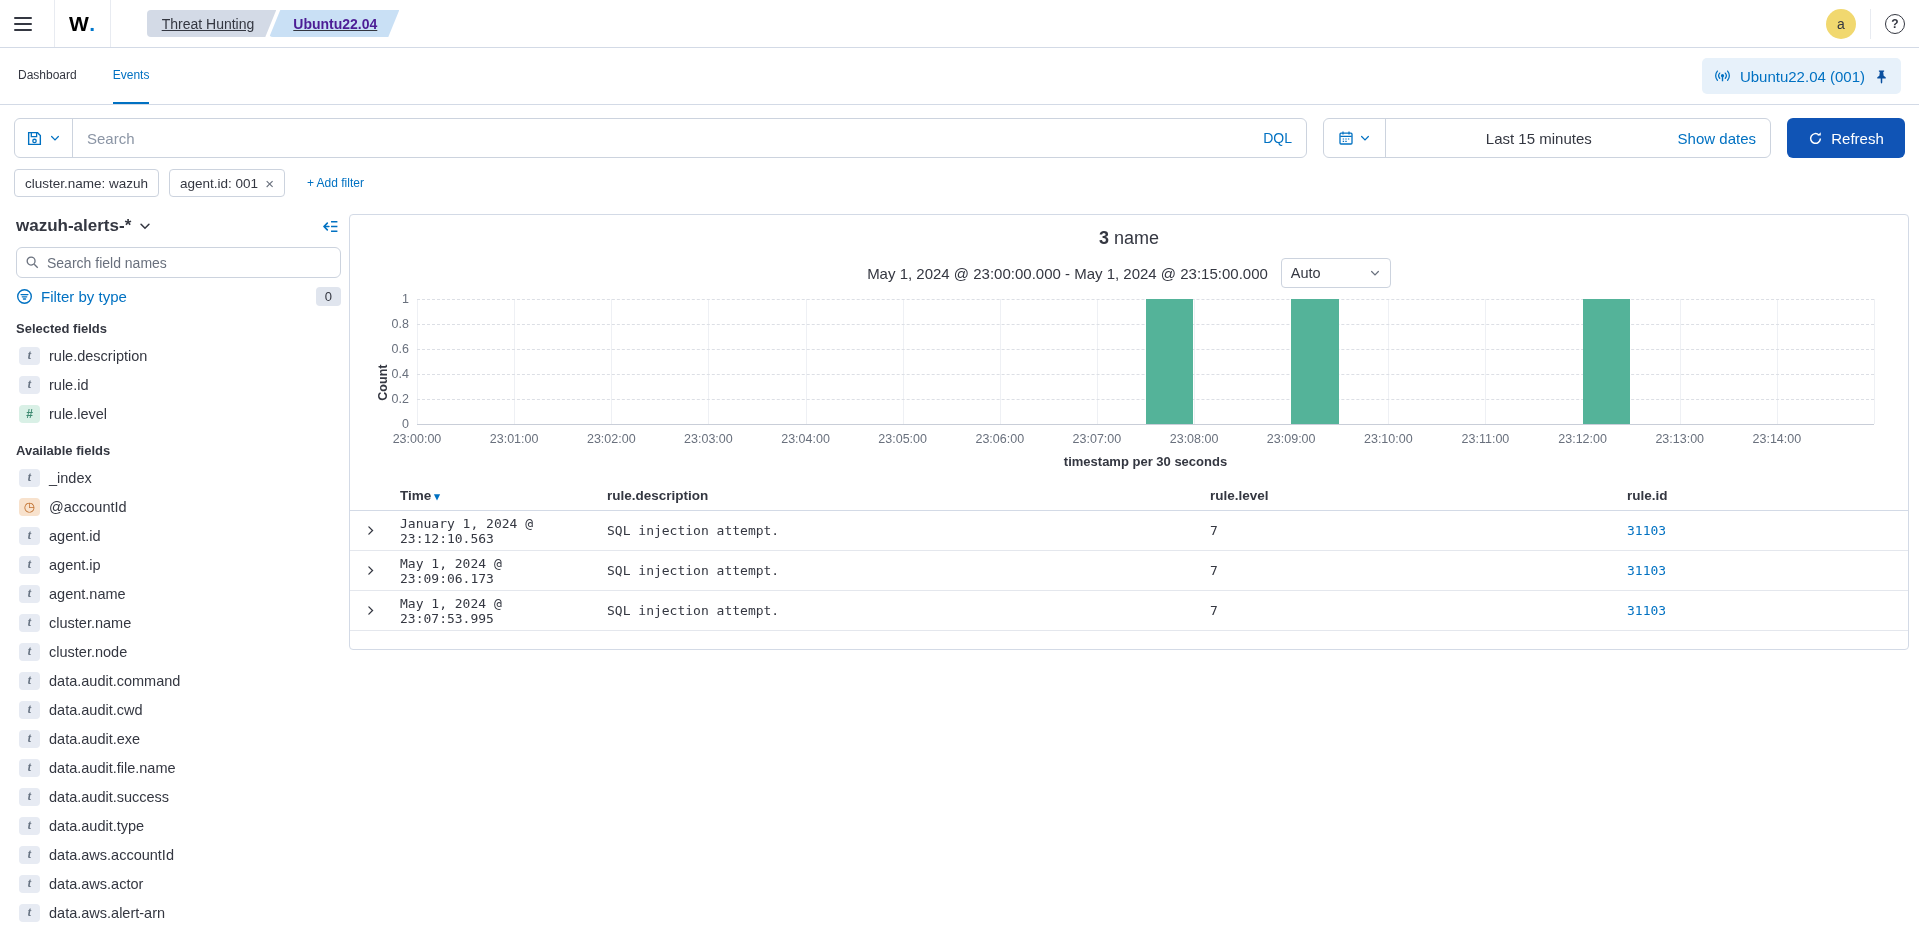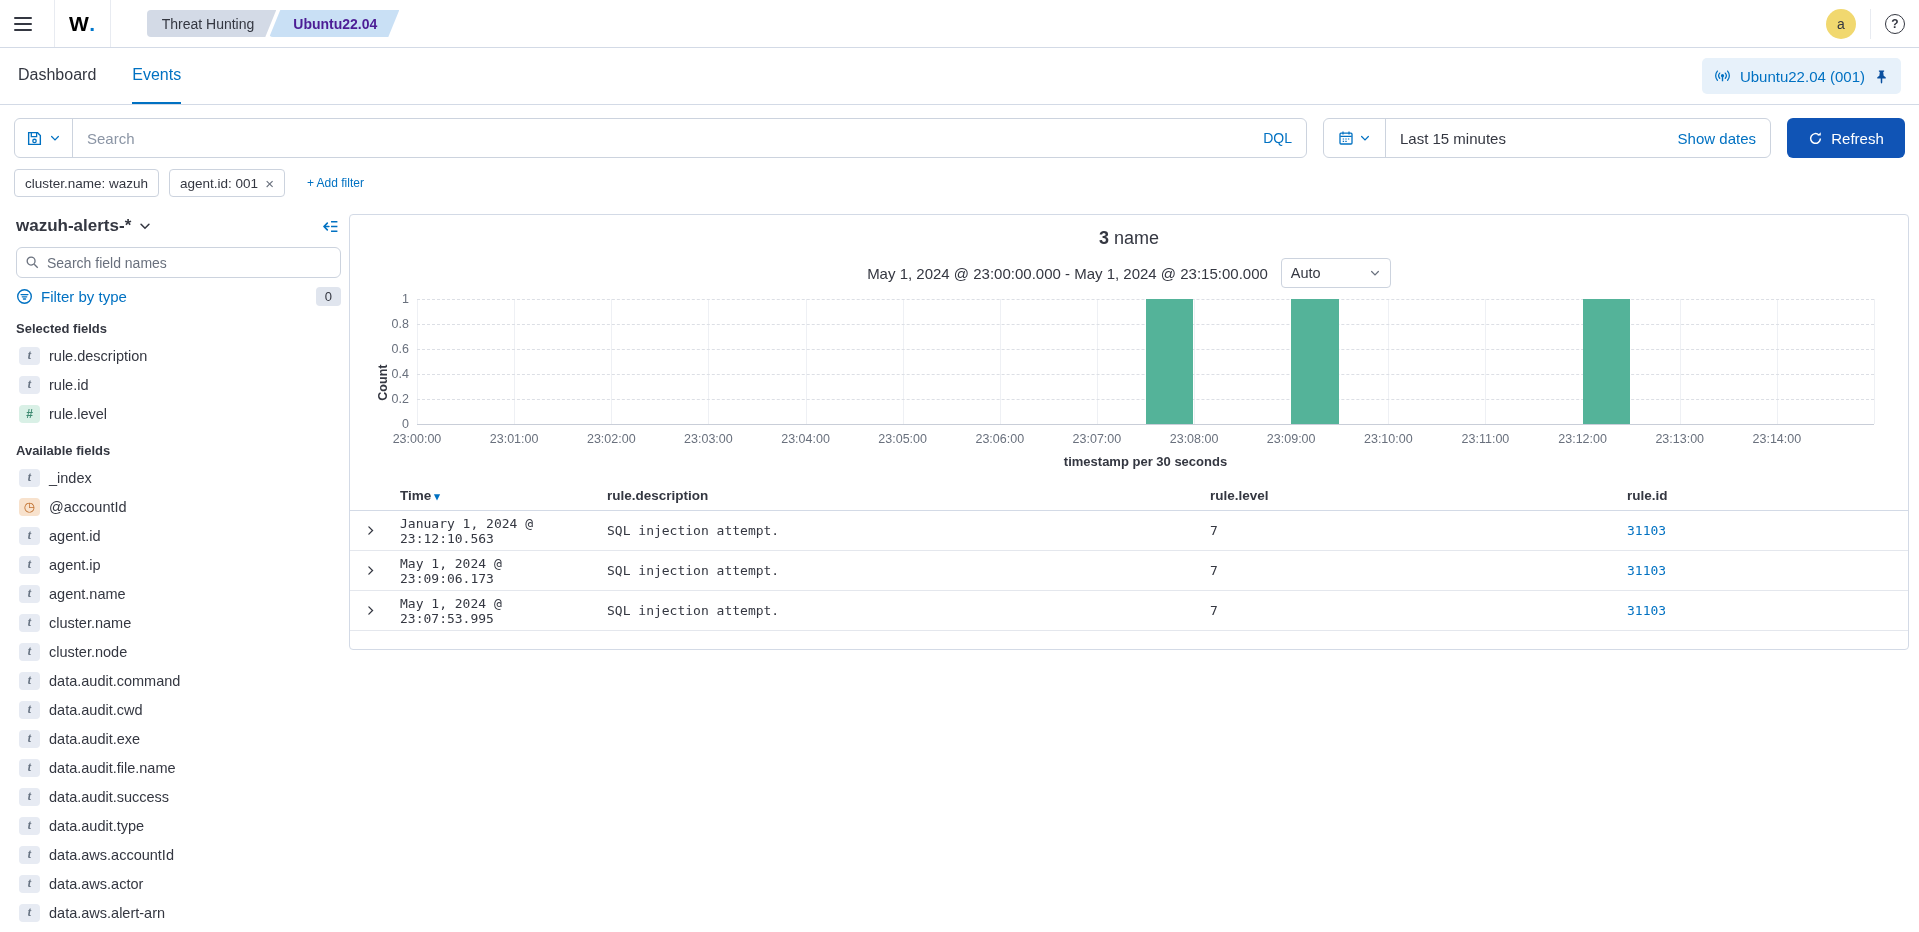--- a/index.html
+++ b/index.html
@@ -13,48 +13,48 @@
   .mono { font-family:"DejaVu Sans Mono","Liberation Mono",monospace; }
   .blue { color:#0071c2; }
 
   
   .top-header{height:48px;display:flex;align-items:center;padding:0 14px;border-bottom:1px solid #d3dae6;}
   .hamburger{width:26px;height:26px;display:flex;flex-direction:column;justify-content:center;gap:4px;cursor:pointer;}
   .hamburger span{display:block;width:18px;height:2px;background:#343741;border-radius:1px;}
   .vdiv{width:1px;align-self:stretch;background:#e8ebf1;margin:0 14px;}
   .logo{font-weight:700;font-size:21px;color:#000;letter-spacing:.5px;}
   .logo b{color:#0077cc;}
-  .crumbs{display:flex;margin-left:22px;}
+  .crumbs{display:flex;margin-left:22px;text-decoration:underline;}
   .crumb{height:27px;display:flex;align-items:center;padding:0 22px 0 15px;font-size:14px;color:#343741;
          background:#d3dae6;clip-path:polygon(0 0,100% 0,calc(100% - 11px) 100%,0 100%);border-radius:4px 0 0 4px;}
   .crumb + .crumb{margin-left:-7px;clip-path:polygon(11px 0,100% 0,calc(100% - 11px) 100%,0 100%);padding-left:24px;}
   .crumb.crumb-active{background:#c9e0f5;font-weight:700;color:#4c1d95;}
   .header-right{margin-left:auto;display:flex;align-items:center;}
   .avatar{width:30px;height:30px;border-radius:50%;background:#f1d86f;display:flex;align-items:center;justify-content:center;
           font-size:14px;color:#343741;cursor:pointer;}
   .help-btn{width:20px;height:20px;border:1.6px solid #343741;border-radius:50%;display:flex;align-items:center;justify-content:center;
             font-size:12px;font-weight:700;cursor:pointer;}
 
   
   .tabs-bar{height:57px;display:flex;align-items:stretch;padding:0 18px;border-bottom:1px solid #d3dae6;}
-  .tab{display:flex;align-items:center;margin-right:36px;font-size:16px;color:#343741;cursor:pointer;border-bottom:2px solid transparent;}
+  .tab{display:flex;align-items:center;margin-right:36px;font-size:12px;color:#343741;cursor:pointer;border-bottom:2px solid transparent;}
   .tab.tab-active{color:#0071c2;border-bottom-color:#0071c2;}
   .agent-pill{margin-left:auto;align-self:center;height:36px;display:flex;align-items:center;gap:9px;background:#e7f1fa;
               border-radius:5px;padding:0 12px;color:#0071c2;font-size:15px;cursor:pointer;}
   .agent-pill .pin{color:#0a4f9e;}
 
   
   .search-row{display:flex;align-items:center;gap:16px;padding:13px 14px 9px 14px;}
   .query-group{flex:1;height:40px;display:flex;align-items:center;border:1px solid #ccd3de;border-radius:6px;background:#fff;}
   .save-seg{width:58px;align-self:stretch;display:flex;align-items:center;justify-content:center;gap:6px;border-right:1px solid #ccd3de;
             color:#0071c2;cursor:pointer;}
   .query-input{flex:1;border:none;outline:none;font-size:15px;padding:0 14px;font-family:inherit;color:#343741;background:transparent;}
   .query-input::placeholder{color:#8b95a5;}
   .dql{padding:0 14px;font-size:14px;cursor:pointer;}
-  .date-group{width:448px;height:40px;display:flex;align-items:center;border:1px solid #ccd3de;border-radius:6px;background:#fff;}
+  .date-group{width:448px;height:40px;display:flex;align-items:center;border:1px solid #ccd3de;border-radius:6px;background:#fff;text-align:center;}
   .cal-seg{width:62px;align-self:stretch;display:flex;align-items:center;justify-content:center;gap:5px;border-right:1px solid #ccd3de;
            color:#0071c2;cursor:pointer;}
   .range-text{flex:1;padding-left:14px;font-size:15px;cursor:pointer;}
   .show-dates{padding-right:14px;font-size:15px;cursor:pointer;white-space:nowrap;}
   .refresh-btn{width:118px;height:40px;border:none;border-radius:6px;background:#1054b5;color:#fff;font-size:15px;font-family:inherit;
                display:flex;align-items:center;justify-content:center;gap:8px;cursor:pointer;}
 
   
   .filter-row{display:flex;align-items:center;gap:10px;padding:2px 14px 11px 14px;}
   .filter-pill{height:28px;display:flex;align-items:center;gap:7px;border:1px solid #ccd3de;border-radius:4px;padding:0 10px;

